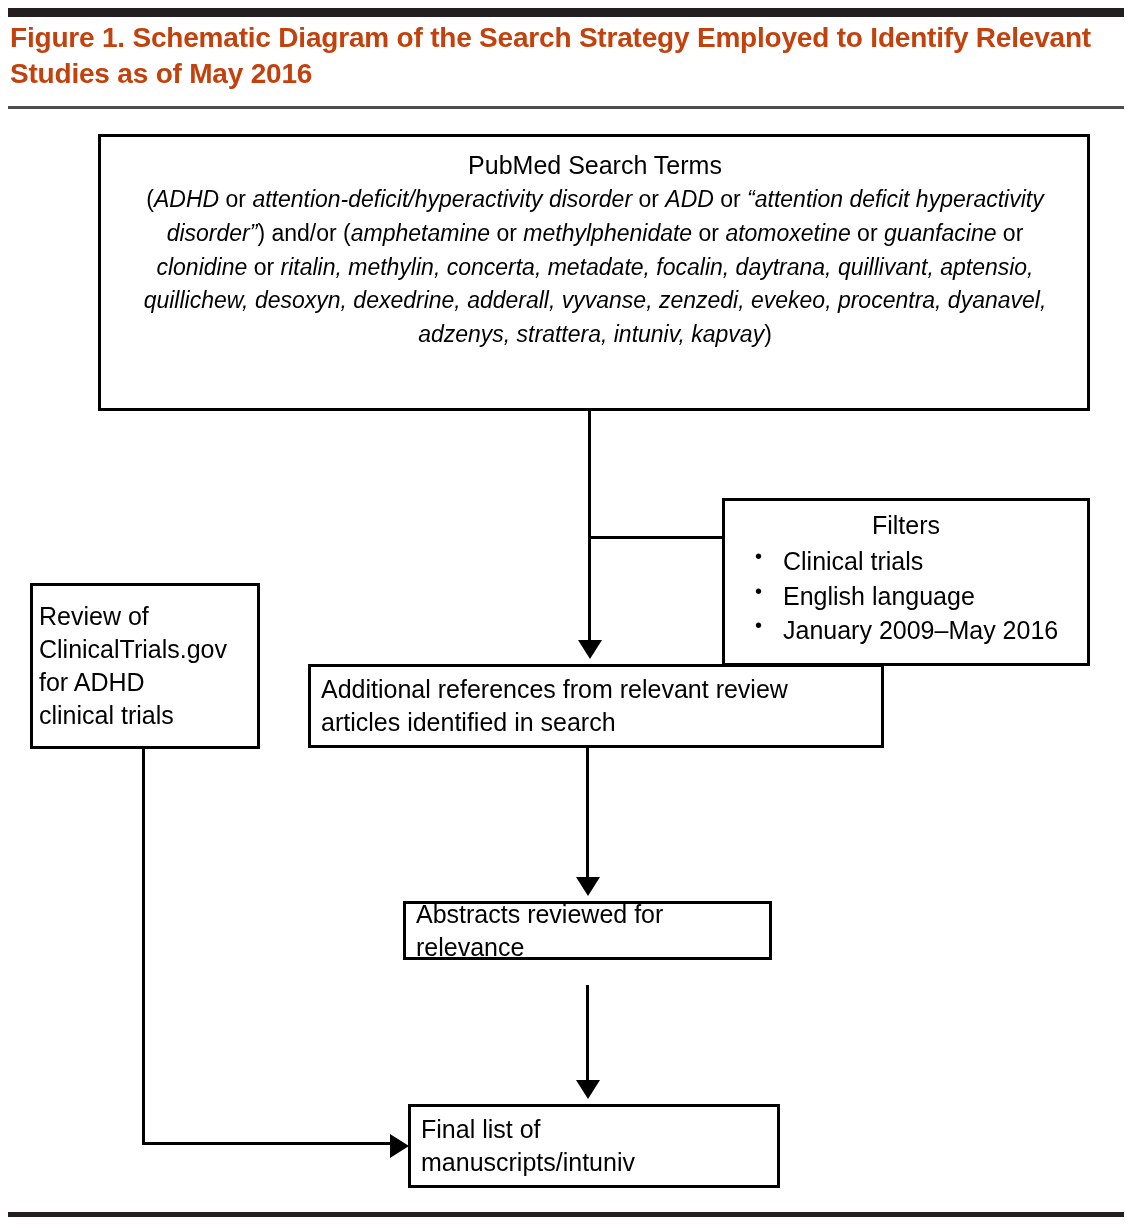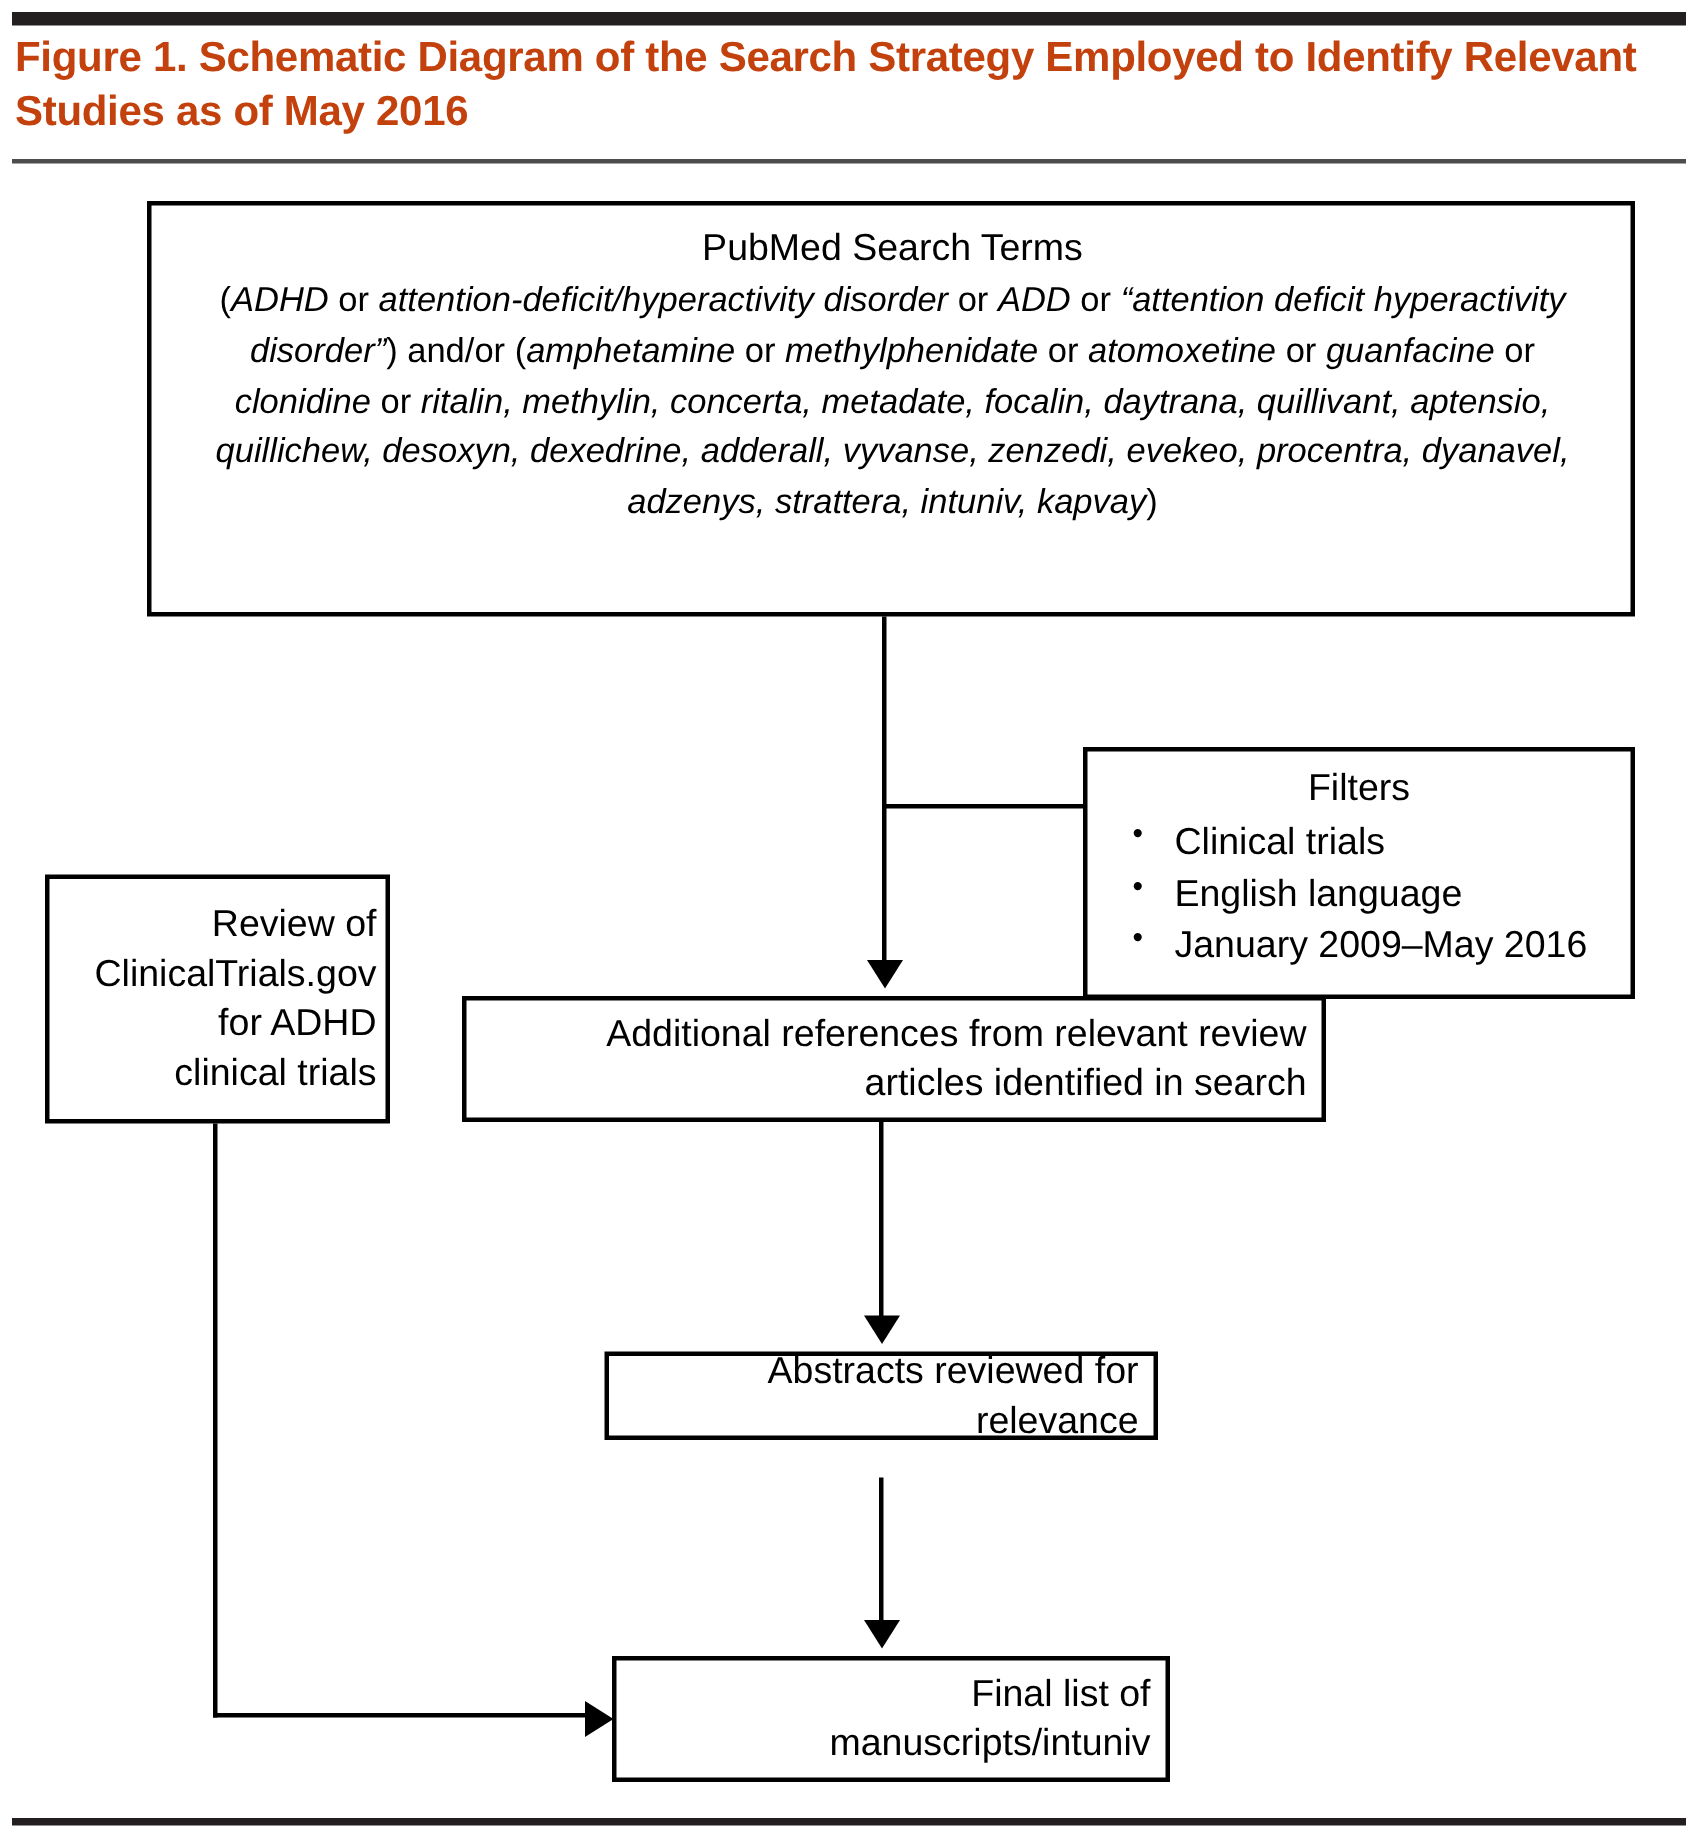--- a/index.html
+++ b/index.html
@@ -65,21 +65,21 @@
     box-sizing: border-box;
     border: 3px solid #000000;
     background: #ffffff;
     display: flex;
     flex-direction: column;
     justify-content: center;
     font-size: 25px;
     line-height: 1.32;
     color: #000000;
   }
-  .box.center-text { text-align: right; }
+  .box.center-text { text-align: left; }
 
   
   #search-terms-box {
     left: 98px;
     top: 134px;
     width: 992px;
     height: 277px;
     justify-content: flex-start;
     padding: 12px 18px 0 20px;
   }

